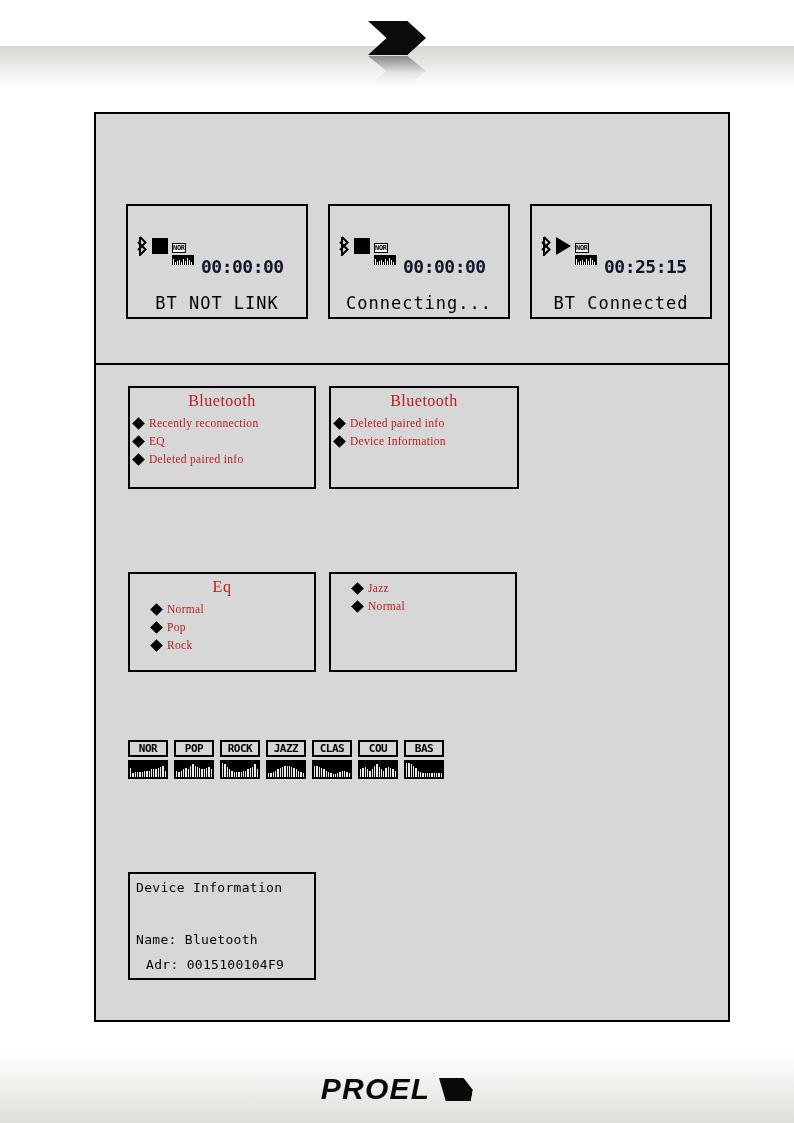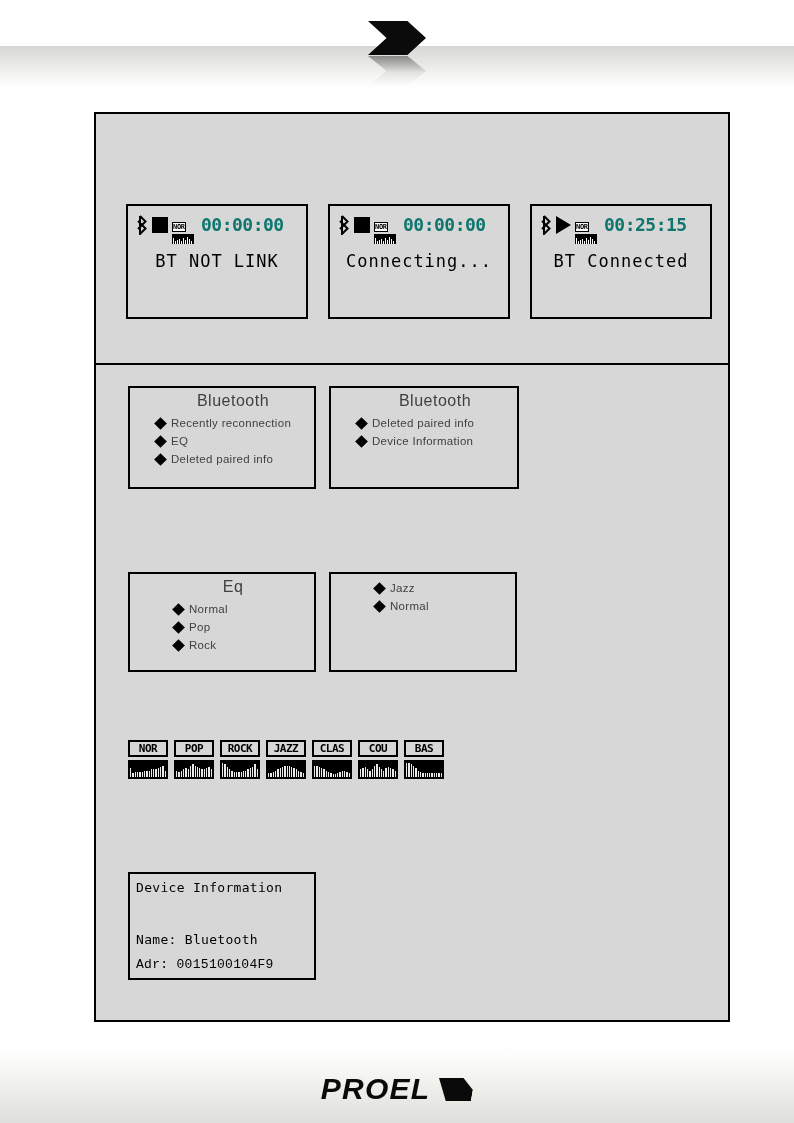--- a/index.html
+++ b/index.html
@@ -69,22 +69,23 @@
     padding:8px 0 0 8px;
   }
   .lcd-body{
     text-align:center;
     font-family:"DejaVu Sans Mono", monospace;
     font-size:17px;letter-spacing:1px;color:#000;
     margin-top:16px;
   }
   .clock{
     font-family:"DejaVu Sans Mono", monospace;
-    font-weight:bold;font-size:18px;letter-spacing:-0.5px;color:#0f766e;
+    font-weight:bold;font-size:18px;letter-spacing:-0.5px;color:#0f172a;
     margin-left:3px;
+    margin-top:42px;
   }
 
   
   .ic-bt{display:inline-block;width:12px;height:20px;position:relative;}
   .ic-bt svg{display:block;}
   .ic-stop{display:inline-block;width:16px;height:16px;background:#000;}
   .ic-play{display:inline-block;width:0;height:0;
     border-left:15px solid #000;border-top:9px solid transparent;border-bottom:9px solid transparent;}
   .ic-eqbadge{display:inline-block;width:22px;height:21px;position:relative;}
   .eqb-top{
@@ -95,21 +96,21 @@
   }
   .eqb-bot{
     width:22px;height:10px;margin-top:1px;background:#000;
     display:flex;align-items:flex-end;gap:1px;padding:0 1px;box-sizing:border-box;
   }
   .eqb-bot i{display:block;width:1px;background:#fff;}
 
   
   .menu{
     position:absolute;background:#d7d7d7;border:2px solid #000;box-sizing:border-box;
-    font-family:Liberation Sans, sans-serif;color:#404040;padding-left:22px;
+    font-family:Liberation Serif, serif;color:#b91c1c;
   }
   .menu-title{
     text-align:center;font-size:16px;letter-spacing:0.5px;margin:4px 0 4px 0;
   }
   .menu-row{
     display:flex;align-items:center;gap:4px;
     font-size:11.5px;letter-spacing:0.3px;padding:3px 0 3px 4px;white-space:nowrap;
   }
   .dia{
     width:9px;height:9px;background:#000;transform:rotate(45deg);flex:none;
@@ -131,21 +132,21 @@
   .eqcell-graph i{display:block;flex:1;background:#e9e9e9;min-width:1px;}
 
   
   .devinfo{
     position:absolute;background:#d7d7d7;border:2px solid #000;box-sizing:border-box;
     font-family:"DejaVu Sans Mono", monospace;font-size:13px;color:#000;
     letter-spacing:0.3px;
   }
   .devinfo .l1{position:absolute;left:6px;top:6px;}
   .devinfo .l2{position:absolute;left:6px;top:58px;}
-  .devinfo .l3{position:absolute;left:6px;top:83px;font-family:Liberation Mono, monospace;}
+  .devinfo .l3{position:absolute;left:16px;top:83px;}
 </style>
 </head>
 <body>
 
 <div id="page">
 
   <div class="header-band"></div>
   <div class="header-arrow"></div>
   <div class="header-arrow-reflect"></div>
 

